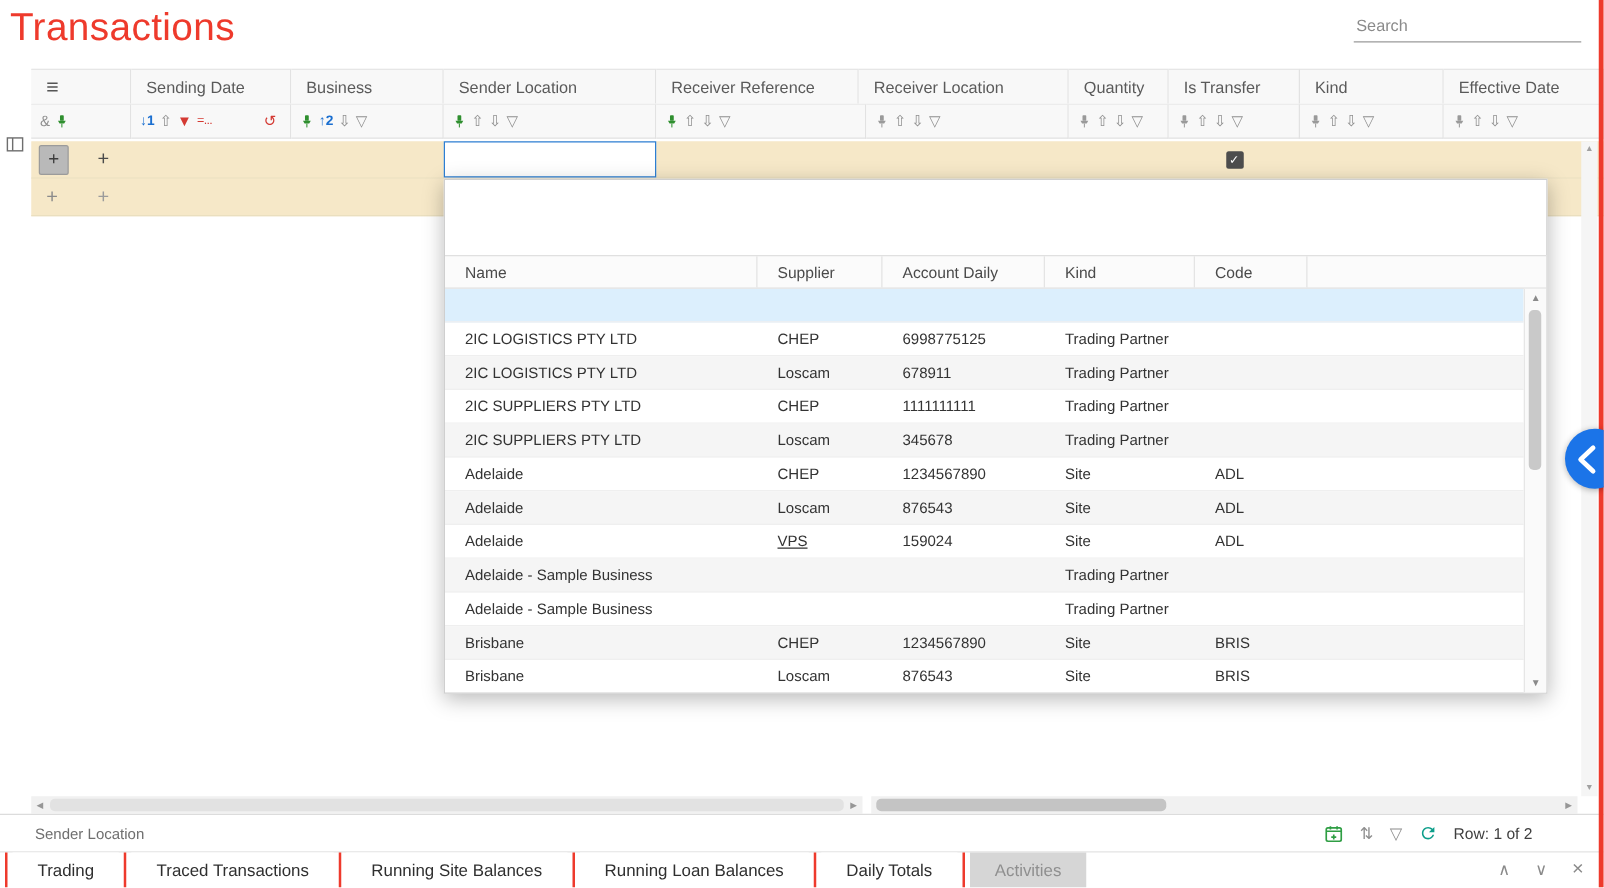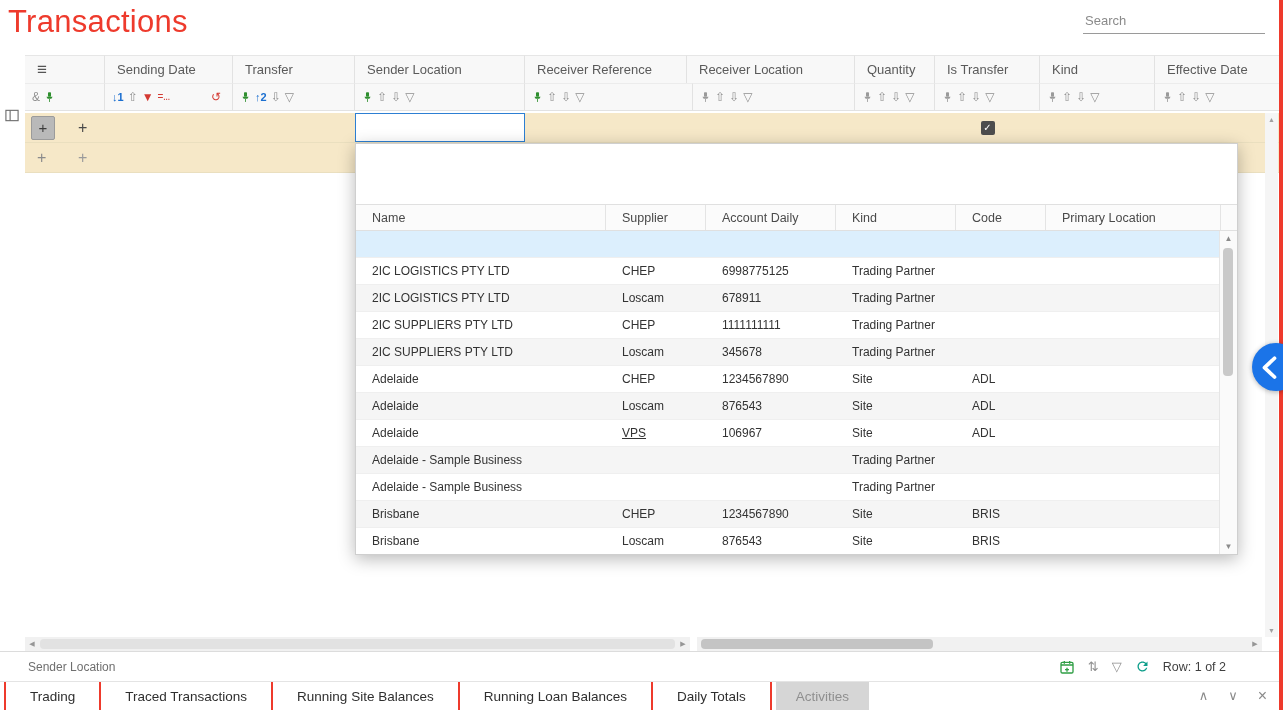--- a/index.html
+++ b/index.html
@@ -139,21 +139,21 @@
 
 <div class="ghead">
   <div class="hrow">
       <div class="hcell" style="width: 80px;">
         <span class="ham">≡</span>
       </div>
       <div class="hcell" style="width: 128px;">
         <span class="column-header-label">Sending Date</span>
       </div>
       <div class="hcell" style="width: 122px;">
-        <span class="column-header-label">Transfer</span>
+        <span class="column-header-label">Business</span>
       </div>
       <div class="hcell" style="width: 170px;">
         <span class="column-header-label">Sender Location</span>
       </div>
       <div class="hcell" style="width: 162px;">
         <span class="column-header-label">Receiver Reference</span>
       </div>
       <div class="hcell" style="width: 168px;">
         <span class="column-header-label">Receiver Location</span>
       </div>
@@ -361,23 +361,20 @@
       </div>
       <div class="phcell" style="width: 130px;">
         <span>Account Daily</span>
       </div>
       <div class="phcell" style="width: 120px;">
         <span>Kind</span>
       </div>
       <div class="phcell" style="width: 90px;">
         <span>Code</span>
       </div>
-      <div class="phcell" style="width: 175px;">
-        <span>Primary Location</span>
-      </div>
     </div>
   <div class="popup-rows">
       <div class="prow selected">
         <div class="pcell" style="width: 250px;"></div>
         <div class="pcell" style="width: 100px;"></div>
         <div class="pcell" style="width: 130px;"></div>
         <div class="pcell" style="width: 120px;"></div>
         <div class="pcell" style="width: 90px;"></div>
         <div class="pcell" style="width: 175px;"></div>
       </div>
@@ -425,21 +422,21 @@
         <div class="pcell" style="width: 250px;">Adelaide</div>
         <div class="pcell" style="width: 100px;">Loscam</div>
         <div class="pcell" style="width: 130px;">876543</div>
         <div class="pcell" style="width: 120px;">Site</div>
         <div class="pcell" style="width: 90px;">ADL</div>
         <div class="pcell" style="width: 175px;"></div>
       </div>
       <div class="prow">
         <div class="pcell" style="width: 250px;">Adelaide</div>
         <div class="pcell" style="width: 100px; text-decoration: underline;">VPS</div>
-        <div class="pcell" style="width: 130px;">106967</div>
+        <div class="pcell" style="width: 130px;">159024</div>
         <div class="pcell" style="width: 120px;">Site</div>
         <div class="pcell" style="width: 90px;">ADL</div>
         <div class="pcell" style="width: 175px;"></div>
       </div>
       <div class="prow alt">
         <div class="pcell" style="width: 250px;">Adelaide - Sample Business</div>
         <div class="pcell" style="width: 100px;"></div>
         <div class="pcell" style="width: 130px;"></div>
         <div class="pcell" style="width: 120px;">Trading Partner</div>
         <div class="pcell" style="width: 90px;"></div>

